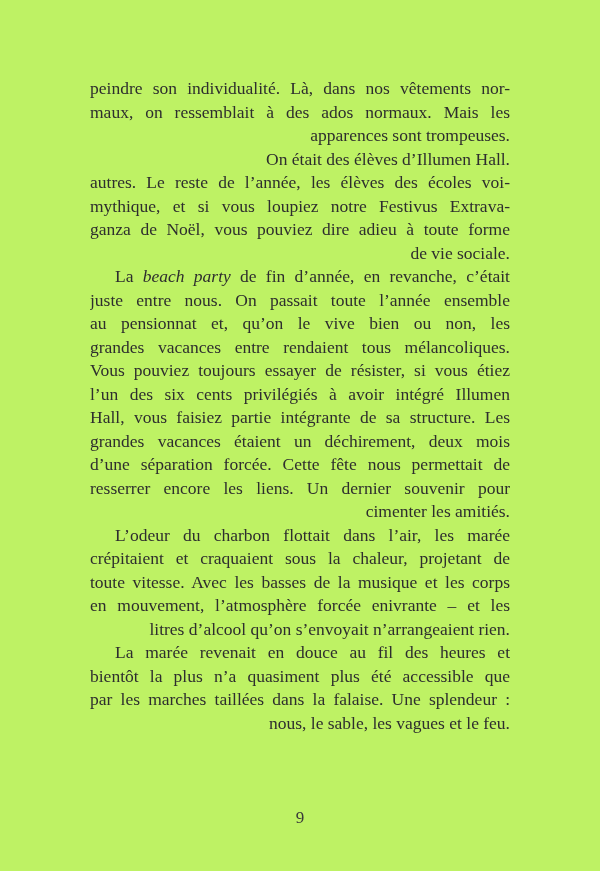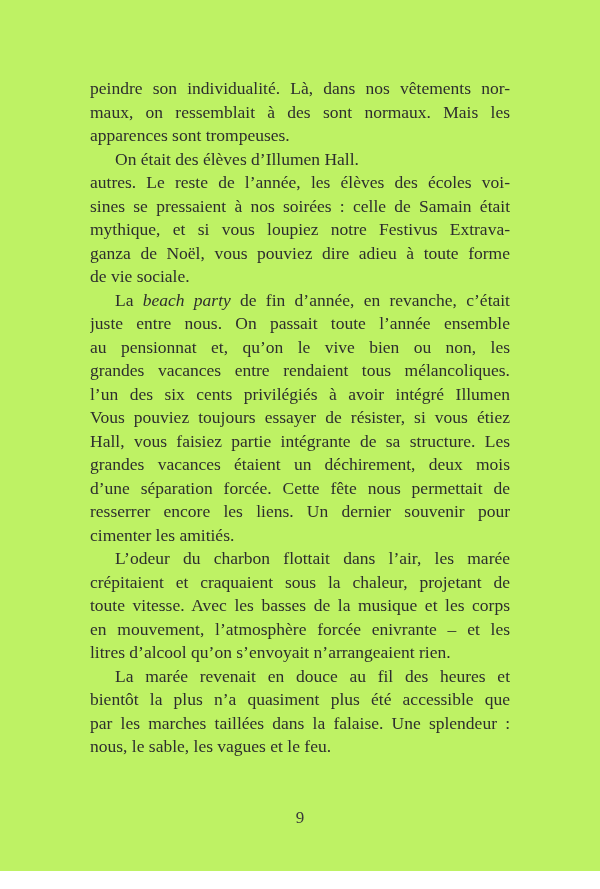--- a/index.html
+++ b/index.html
@@ -22,21 +22,21 @@
     top: 77px;
     width: 420px;
     font-size: 17.5px;
     line-height: 23.5px;
     -webkit-font-smoothing: antialiased;
   }
   .para { margin: 0; }
   .line {
     height: 23.5px;
     overflow: hidden;
-    text-align: left;
+    text-align: right;
     white-space: normal;
   }
   .line.just {
     text-align: justify;
     text-align-last: justify;
   }
   .line.first-indent {
     padding-left: 25px;
   }
   .it { font-style: italic; }
@@ -50,40 +50,39 @@
     color: #3a3a3a;
   }
 </style>
 </head>
 <body>
 
 <div class="book-page">
   <div class="text-block">
       <div class="para">
         <div class="line just"><span>peindre son individualité. Là, dans nos vêtements nor-</span></div>
-        <div class="line just"><span>maux, on ressemblait à des sont normaux. Mais les</span></div>
+        <div class="line just"><span>maux, on ressemblait à des ados normaux. Mais les</span></div>
         <div class="line"><span>apparences sont trompeuses.</span></div>
       </div>
       <div class="para">
         <div class="line first-indent"><span>On était des élèves d’Illumen Hall.</span></div>
       </div>
       <div class="para">
         <div class="line just"><span>autres. Le reste de l’année, les élèves des écoles voi-</span></div>
-        <div class="line just"><span>sines se pressaient à nos soirées : celle de Samain était</span></div>
         <div class="line just"><span>mythique, et si vous loupiez notre Festivus Extrava-</span></div>
         <div class="line just"><span>ganza de Noël, vous pouviez dire adieu à toute forme</span></div>
         <div class="line"><span>de vie sociale.</span></div>
       </div>
       <div class="para">
         <div class="line just first-indent"><span>La </span><span class="it">beach party</span><span> de fin d’année, en revanche, c’était</span></div>
         <div class="line just"><span>juste entre nous. On passait toute l’année ensemble</span></div>
         <div class="line just"><span>au pensionnat et, qu’on le vive bien ou non, les</span></div>
         <div class="line just"><span>grandes vacances entre rendaient tous mélancoliques.</span></div>
+        <div class="line just"><span>Vous pouviez toujours essayer de résister, si vous étiez</span></div>
         <div class="line just"><span>l’un des six cents privilégiés à avoir intégré Illumen</span></div>
-        <div class="line just"><span>Vous pouviez toujours essayer de résister, si vous étiez</span></div>
         <div class="line just"><span>Hall, vous faisiez partie intégrante de sa structure. Les</span></div>
         <div class="line just"><span>grandes vacances étaient un déchirement, deux mois</span></div>
         <div class="line just"><span>d’une séparation forcée. Cette fête nous permettait de</span></div>
         <div class="line just"><span>resserrer encore les liens. Un dernier souvenir pour</span></div>
         <div class="line"><span>cimenter les amitiés.</span></div>
       </div>
       <div class="para">
         <div class="line just first-indent"><span>L’odeur du charbon flottait dans l’air, les marée</span></div>
         <div class="line just"><span>crépitaient et craquaient sous la chaleur, projetant de</span></div>
         <div class="line just"><span>toute vitesse. Avec les basses de la musique et les corps</span></div>

